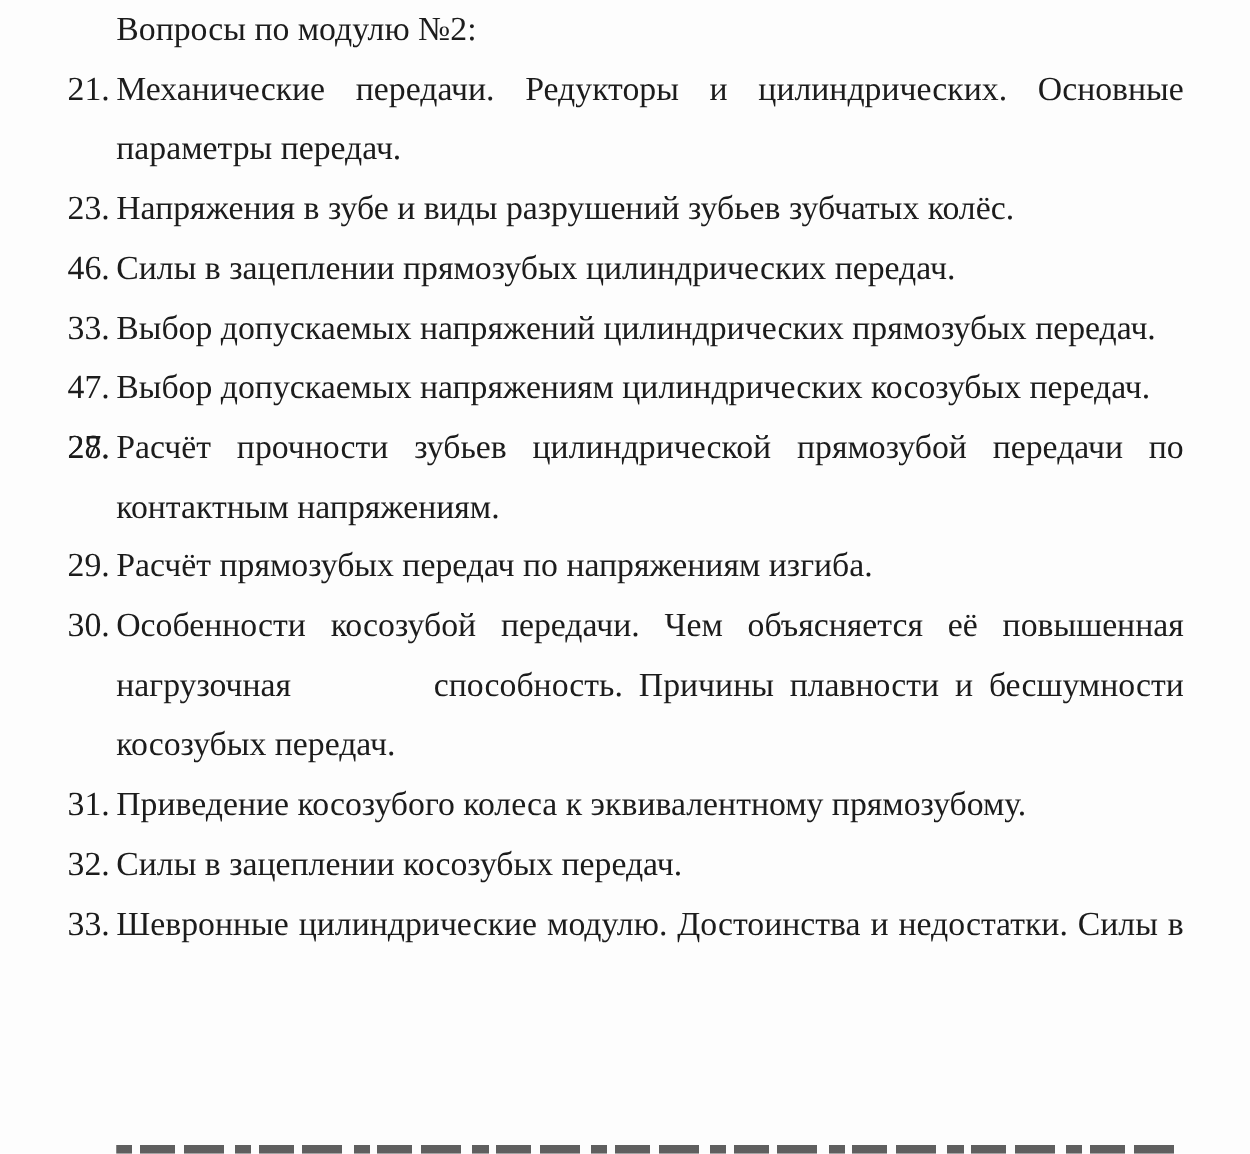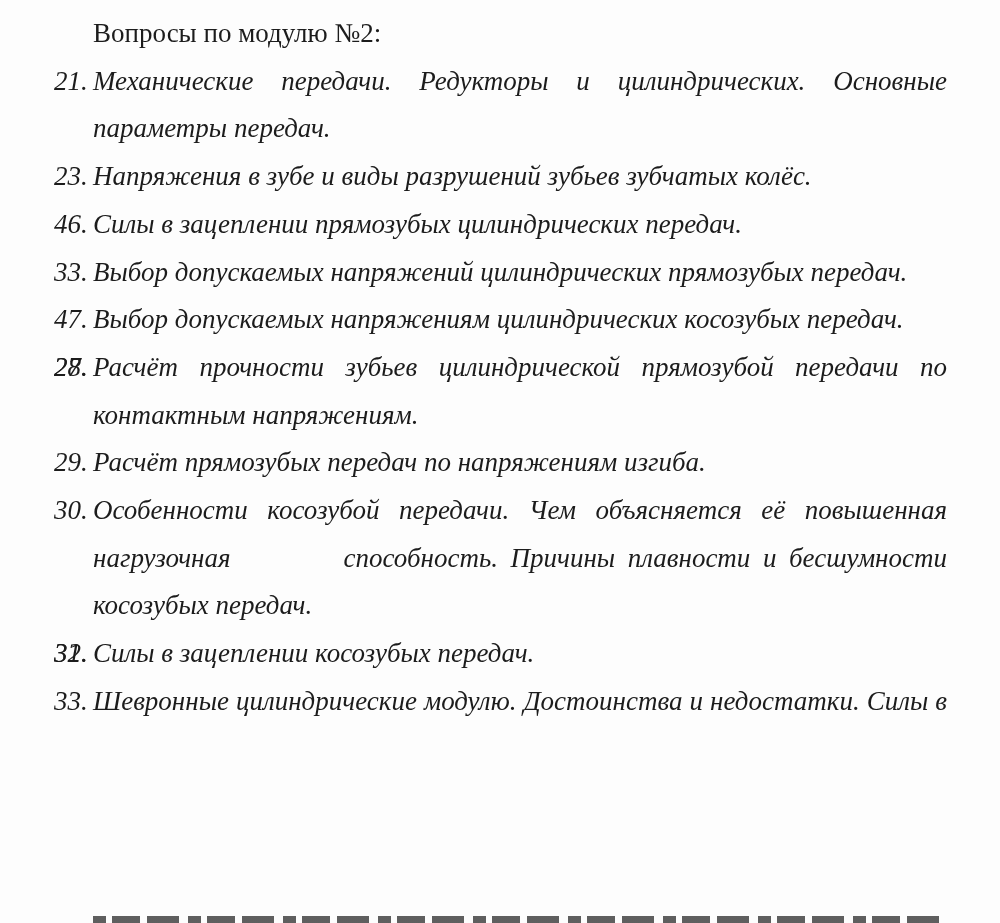--- a/index.html
+++ b/index.html
@@ -10,21 +10,20 @@
     width: 1000px;
     height: 923px;
     overflow: hidden;
     font-family: "Liberation Serif", "DejaVu Serif", serif;
   }
   .page {
     position: relative;
     box-sizing: border-box;
     width: 1000px;
     height: 923px;
-    padding-top: 10px;
     background: #fdfdfd;
     color: #1c1c1c;
     font-size: 27px;
     line-height: 47.7px;
   }
   .heading {
     margin: 0;
     padding-left: 93px;
     padding-right: 53px;
     font-weight: normal;
@@ -34,21 +33,20 @@
     margin: 0;
     padding: 0;
   }
   .item {
     position: relative;
     margin: 0;
     padding-left: 93px;
     padding-right: 53px;
     text-align: justify;
     text-align-last: left;
-    font-style: italic;
   }
   .item .num {
     position: absolute;
     left: 54px;
     top: 0;
     white-space: nowrap;
   }
   
   .item.stretch-last {
     text-align-last: justify;
@@ -120,20 +118,21 @@
       <span class="txt">Расчёт прямозубых передач по напряжениям изгиба.</span>
     </div>
 
     <div class="item">
       <span class="num">30.</span>
       <span class="txt">Особенности косозубой передачи. Чем объясняется её повышенная нагрузочная &nbsp;&nbsp;&nbsp;&nbsp;&nbsp;&nbsp;&nbsp;&nbsp;способность. Причины плавности и бесшумности косозубых передач.</span>
     </div>
 
     <div class="item">
       <span class="num">31.</span>
+      <span class="txt">Приведение косозубого колеса к эквивалентному прямозубому.</span>
     </div>
 
     <div class="item">
       <span class="num">32.</span>
       <span class="txt">Силы в зацеплении косозубых передач.</span>
     </div>
 
     <div class="item stretch-last">
       <span class="num">33.</span>
       <span class="txt">Шевронные цилиндрические модулю. Достоинства и недостатки. Силы в</span>

